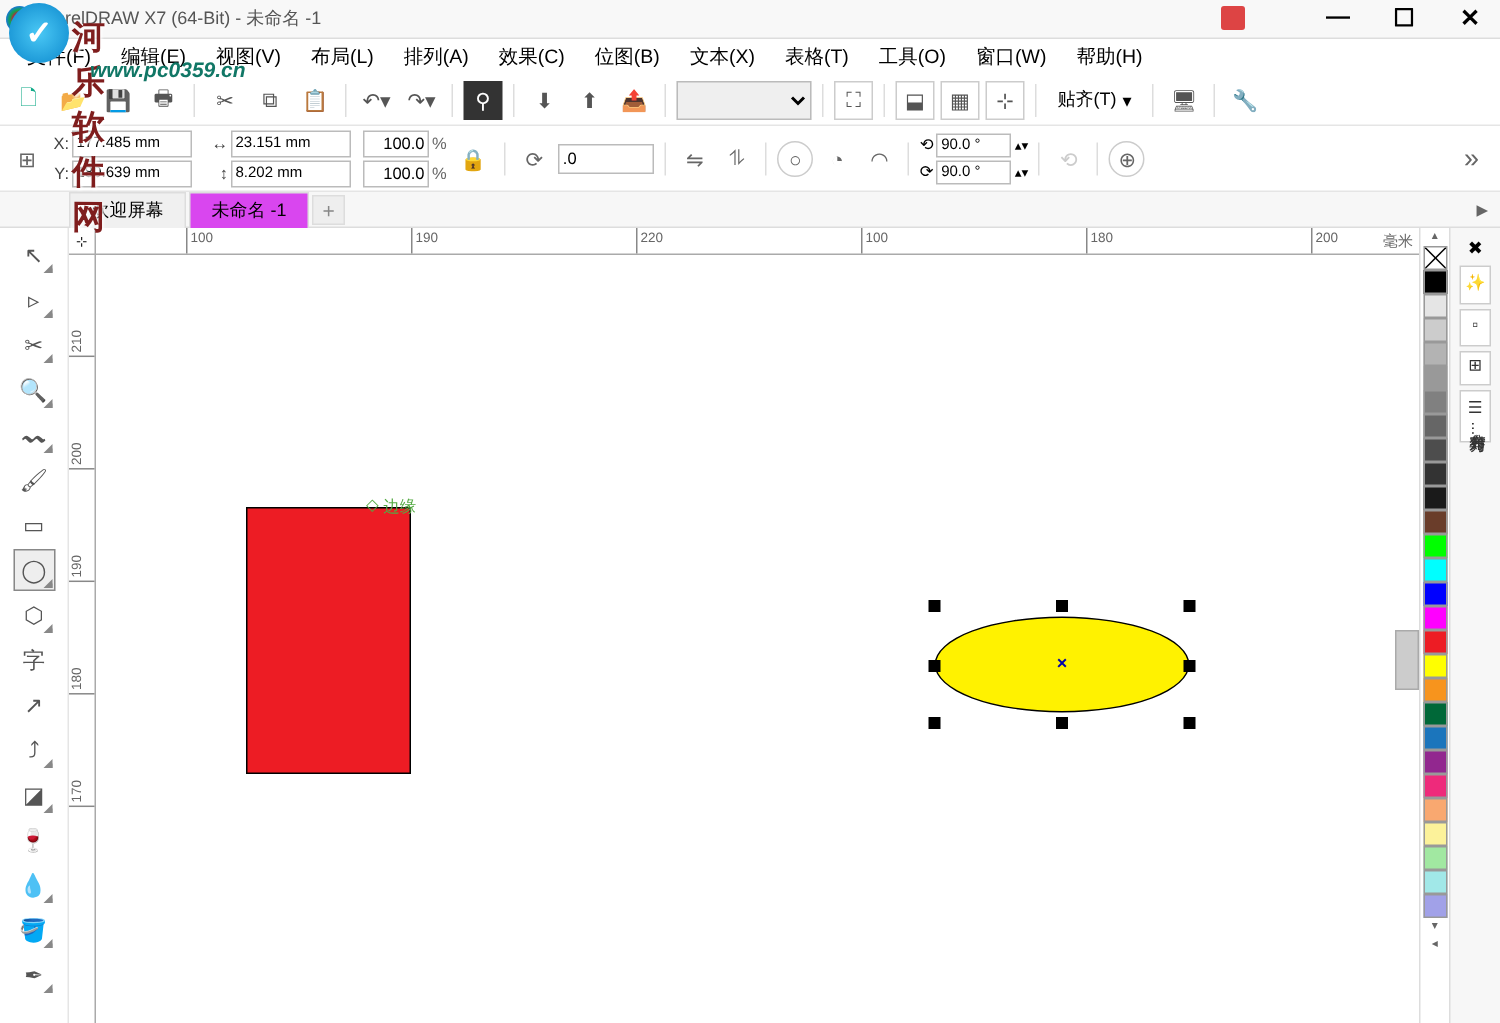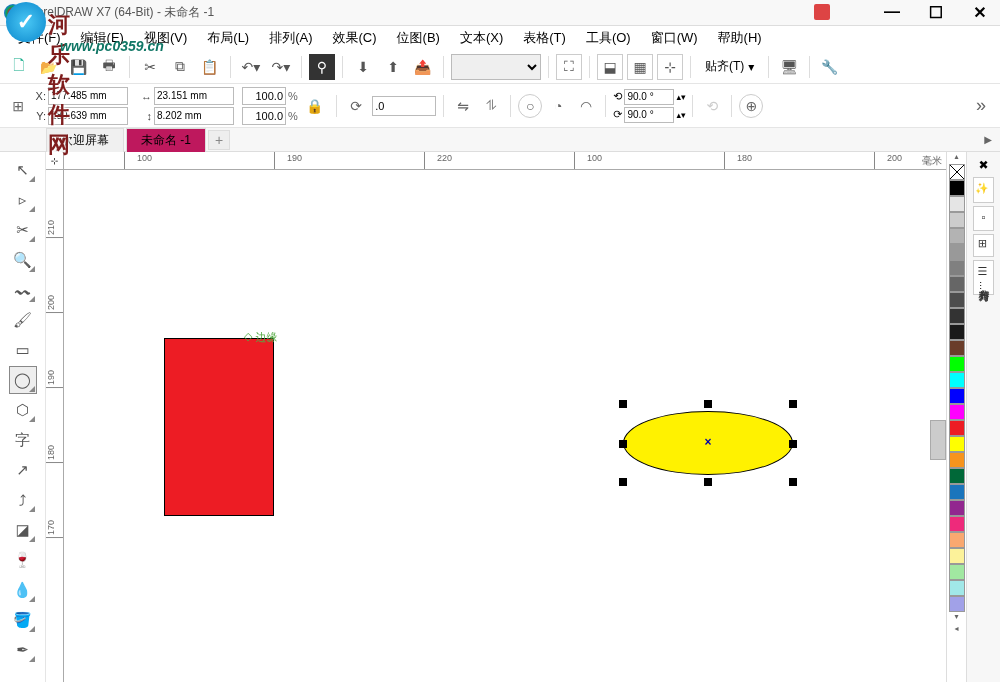--- a/index.html
+++ b/index.html
@@ -42,38 +42,38 @@
 .coord-input { width: 80px; height: 18px; border: 1px solid #bbb; font-size: 10px; padding: 0 2px; }
 .pct-input { width: 44px; height: 18px; border: 1px solid #bbb; font-size: 11px; padding: 0 2px; text-align:right;}
 .pct-unit { font-size: 11px; color: #666; }
 .lock-icon { font-size: 14px; color: #666; padding: 0 5px;}
 .angle-input { width: 64px; height: 20px; border: 1px solid #bbb; font-size: 11px; padding: 0 2px; }
 .pb-btn { width: 24px; height: 24px; display: flex; align-items: center; justify-content: center; cursor: pointer; font-size: 14px; color: #666; }
 .angle-small-input { width:50px; height:16px; border:1px solid #bbb; font-size:10px; padding:0 2px;}
 
 
 .doc-tabs { height: 24px; background: #f7f7f7; border-bottom: 1px solid #ddd; display: flex; align-items: center; padding-left: 46px; }
-.doc-tab { height: 24px; padding: 0 14px; font-size: 12px; display: flex; align-items: center; background: #be185d; border: 1px solid #ddd; border-bottom: none; margin-right: 2px; cursor: pointer; }
+.doc-tab { height: 24px; padding: 0 14px; font-size: 12px; display: flex; align-items: center; background: #d946ef; border: 1px solid #ddd; border-bottom: none; margin-right: 2px; cursor: pointer; }
 .doc-tab.inactive { background: #f0f0f0; }
 .tab-add { width: 22px; height: 20px; display: flex; align-items: center; justify-content: center; font-size: 14px; color: #888; cursor: pointer; background:#eee; border:1px solid #ddd;}
 .tab-arrow { margin-left: auto; margin-right: 8px; font-size: 10px; color: #666; cursor:pointer; }
 
 
 .main { display: flex; height: calc(682px - 26px - 24px - 34px - 44px - 24px); }
 
 
 .toolbox { width: 46px; background: #fff; border-right: 1px solid #e5e5e5; display: flex; flex-direction: column; align-items: center; padding-top: 4px; gap: 2px; }
 .tool { width: 28px; height: 28px; display: flex; align-items: center; justify-content: center; cursor: pointer; font-size: 15px; color: #555; border: 1px solid transparent; position: relative; }
 .tool.selected { border: 1px solid #888; background: #eee; }
 .tool-flyout::after { content: ''; position: absolute; right: 1px; bottom: 1px; border: 3px solid transparent; border-right-color: #888; border-bottom-color: #888; }
 
 
 .canvas-wrap { flex: 1; display: flex; flex-direction: column; background: #fff; position: relative; overflow: hidden; }
 .ruler-h { height: 18px; background: #fff; border-bottom: 1px solid #aaa; position: relative; margin-left: 18px; font-size: 9px; color: #666; overflow:hidden; }
-.ruler-h .tick { position: absolute; top: 0; height: 18px; border-left: 1px solid #888; padding-left: 12px; line-height: 12px; }
+.ruler-h .tick { position: absolute; top: 0; height: 18px; border-left: 1px solid #888; padding-left: 2px; line-height: 12px; }
 .ruler-corner { position: absolute; top: 0; left: 0; width: 18px; height: 18px; background: #fff; border-right: 1px solid #aaa; border-bottom: 1px solid #aaa; z-index: 5; display:flex; align-items:center; justify-content:center; font-size:9px;}
 .canvas-inner { flex: 1; display: flex; position: relative; }
 .ruler-v { width: 18px; background: #fff; border-right: 1px solid #aaa; position: relative; font-size: 9px; color: #666; overflow:hidden;}
 .ruler-v .tick { position: absolute; left: 0; width: 18px; border-top: 1px solid #888; writing-mode: vertical-rl; padding-top: 2px; transform: rotate(180deg); transform-origin: center; }
 .canvas { flex: 1; background: #fff; position: relative; }
 .units-label { position: absolute; right: 4px; top: 2px; font-size: 10px; color: #666; }
 
 
 .red-rect { position: absolute; left: 100px; top: 168px; width: 110px; height: 178px; background: #ed1c24; border: 1.5px solid #000; }
 .edge-cursor { position: absolute; left: 180px; top: 160px; font-size: 11px; color: #5a4; display:flex; gap:3px;}

